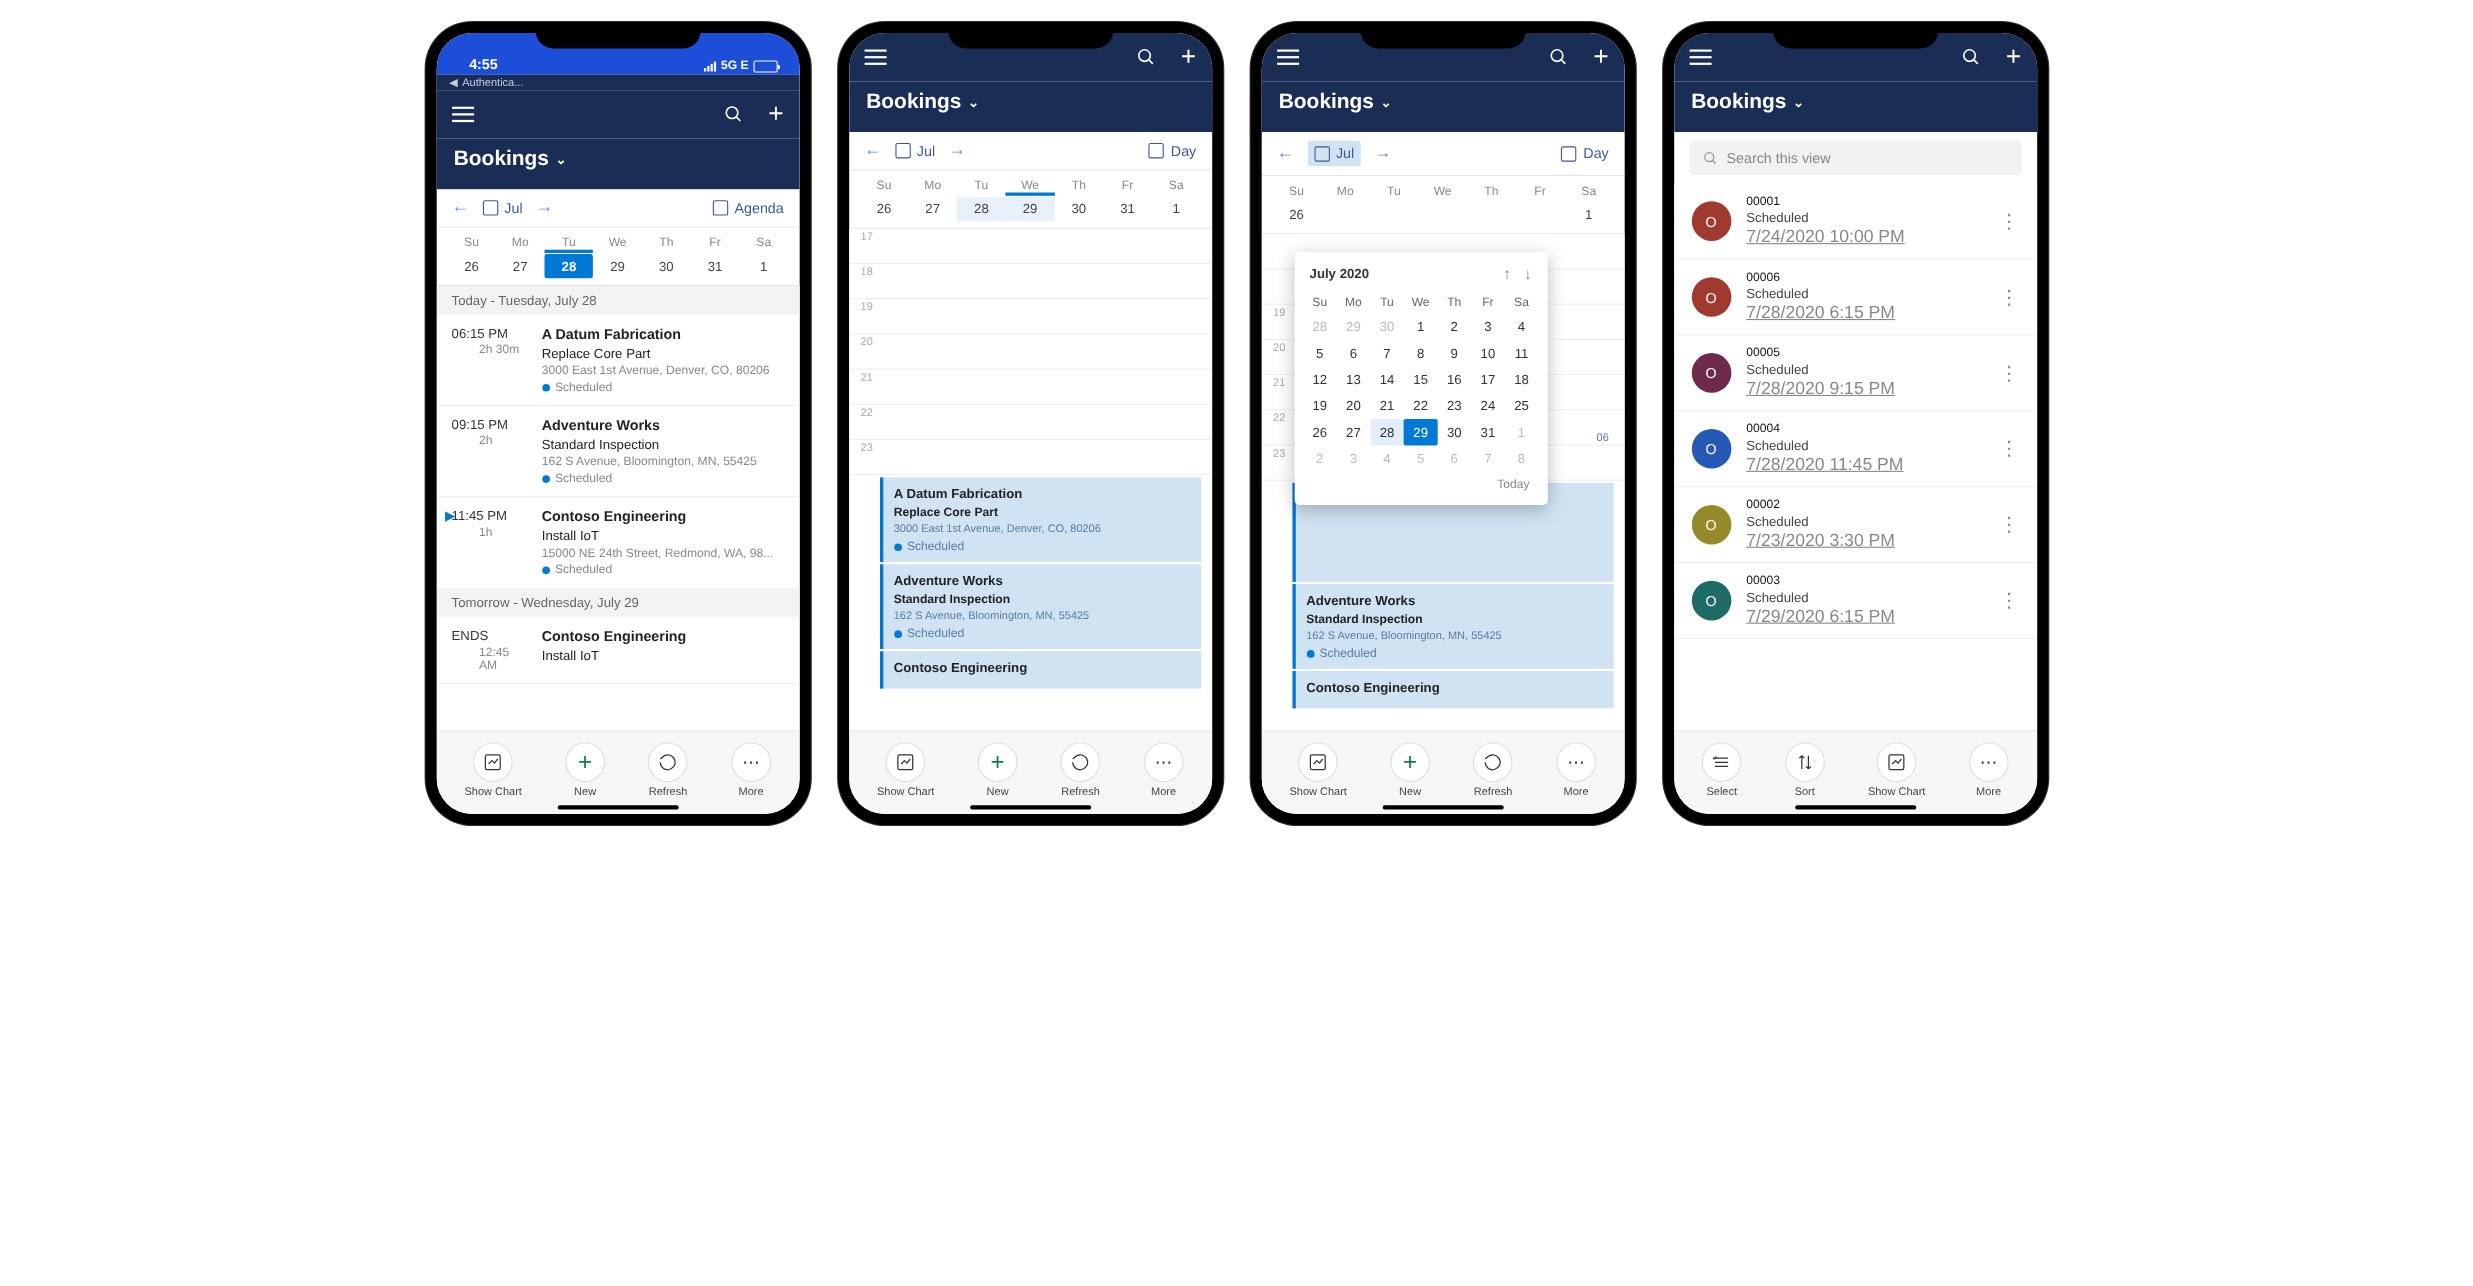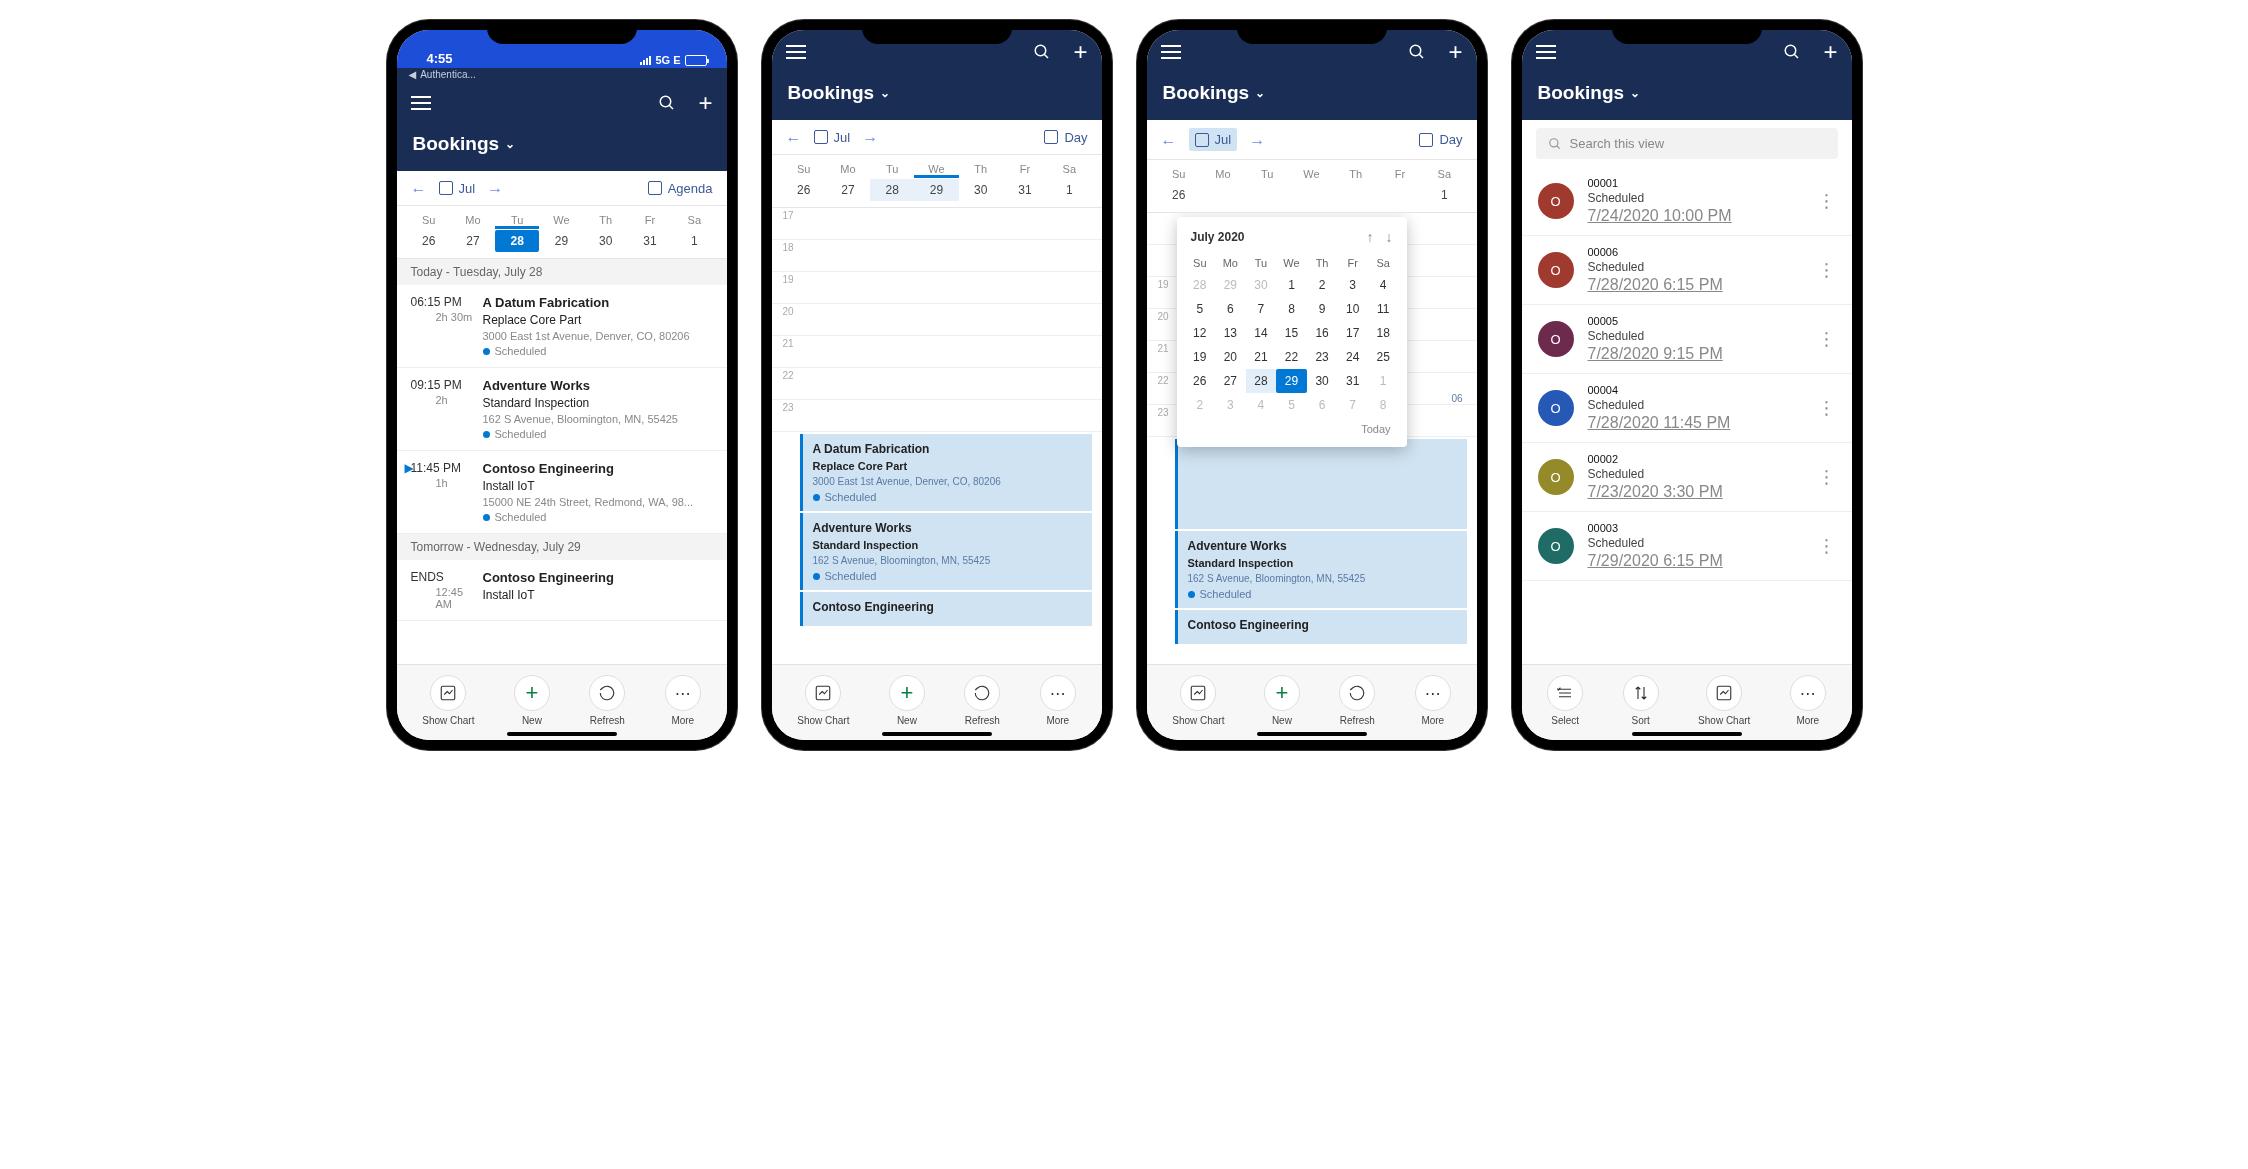--- a/index.html
+++ b/index.html
@@ -32,21 +32,21 @@
   .view-toggle { display:flex; align-items:center; gap:6px; color:#3b5998; cursor:pointer; }
   .week-header { display:flex; padding:4px 10px 0; font-size:11px; color:#888; }
   .week-header .col, .week-dates .col { flex:1; text-align:center; padding:4px 0; }
   .week-dates { display:flex; padding:0 10px 6px; font-size:12px; color:#444; border-bottom:1px solid #e5e5e5; }
   .week-dates .col.sel { background:#0078d4; color:#fff; border-radius:2px; font-weight:600; }
   .week-dates .col.today-hl { position:relative; }
   .week-dates .col.today-hl::before { content:''; position:absolute; top:-4px; left:0; right:0; height:3px; background:#0078d4; }
   .week-dates .col.range { background:#e8f0fa; }
   .content { flex:1; overflow:hidden; background:#fff; position:relative; }
   .section-head { background:#f3f3f3; color:#666; font-size:12px; padding:6px 14px; }
-  .agenda-item { display:flex; padding:10px 14px; border-bottom:1px solid #eee; font-size:12px; gap:10px; }
+  .agenda-item { display:flex; padding:10px 14px; border-bottom:1px solid #eee; font-size:12px; gap:20px; }
   .agenda-time { width:62px; color:#333; font-size:12px; }
   .agenda-time .t { font-weight:400; }
   .agenda-time .d { color:#888; font-size:11px; margin-top:2px;margin-left:25px; }
   .agenda-body { flex:1; }
   .agenda-body .company { font-weight:600; color:#222; margin-bottom:3px; font-size:13px; }
   .agenda-body .subj { color:#222; margin-bottom:3px; }
   .agenda-body .addr { color:#888; font-size:11px; margin-bottom:3px; }
   .status-pill { display:flex; align-items:center; gap:5px; color:#888; font-size:11px; }
   .dot { width:7px; height:7px; border-radius:50%; background:#0078d4; display:inline-block; }
   .now-marker { position:absolute; left:8px; color:#0078d4; }
@@ -55,21 +55,21 @@
   .day-slot { flex:1; position:relative; }
   .event-card { background:#d0e3f3; border-left:3px solid #0078d4; padding:8px 10px; margin:2px 10px 2px 28px; font-size:11px; }
   .event-card .company { font-weight:600; color:#222; font-size:12px; margin-bottom:4px; }
   .event-card .subj { color:#222; font-weight:600; font-size:11px; margin-bottom:4px; }
   .event-card .addr { color:#5a7aa5; font-size:10px; margin-bottom:4px; }
   .bottom-bar { display:flex; justify-content:space-around; padding:10px 6px 14px; background:#f7f7f7; border-top:1px solid #e2e2e2; }
   .bb-btn { display:flex; flex-direction:column; align-items:center; gap:4px; font-size:10px; color:#444; cursor:pointer; }
   .bb-circle { width:36px; height:36px; border-radius:50%; background:#fff; border:1px solid #ddd; display:flex; align-items:center; justify-content:center; font-size:16px; color:#333; }
   .bb-circle.plus { color:#0a8043; font-size:22px; font-weight:300; }
   .home-ind { position:absolute; bottom:4px; left:50%; transform:translateX(-50%); width:110px; height:4px; background:#000; border-radius:3px; }
-  .month-popup { position:absolute; top:4px; left:30px; width:230px; background:#fff; box-shadow:0 4px 16px rgba(0,0,0,.25); border-radius:4px; padding:12px 8px; font-size:12px; z-index:50; }
+  .month-popup { position:absolute; top:16px; left:30px; width:230px; background:#fff; box-shadow:0 4px 16px rgba(0,0,0,.25); border-radius:4px; padding:12px 8px; font-size:12px; z-index:50; }
   .mp-head { display:flex; justify-content:space-between; align-items:center; padding:0 6px 8px; font-weight:600; color:#333; }
   .mp-arrows { display:flex; gap:12px; color:#888; font-size:14px; }
   .mp-grid { display:grid; grid-template-columns:repeat(7,1fr); text-align:center; gap:0; }
   .mp-grid .dh { color:#666; font-size:11px; padding:4px 0; font-weight:400; }
   .mp-grid .dc { padding:5px 0; color:#333; font-size:12px; cursor:pointer; }
   .mp-grid .dc.dim { color:#bbb; }
   .mp-grid .dc.sel { background:#0078d4; color:#fff; border-radius:2px; }
   .mp-grid .dc.range { background:#e3eefb; }
   .mp-today { text-align:right; color:#888; font-size:11px; padding:6px 8px 0; }
   .search-box { margin:8px 14px; background:#f2f2f2; border-radius:4px; padding:8px 12px; display:flex; align-items:center; gap:8px; color:#888; font-size:13px; }

